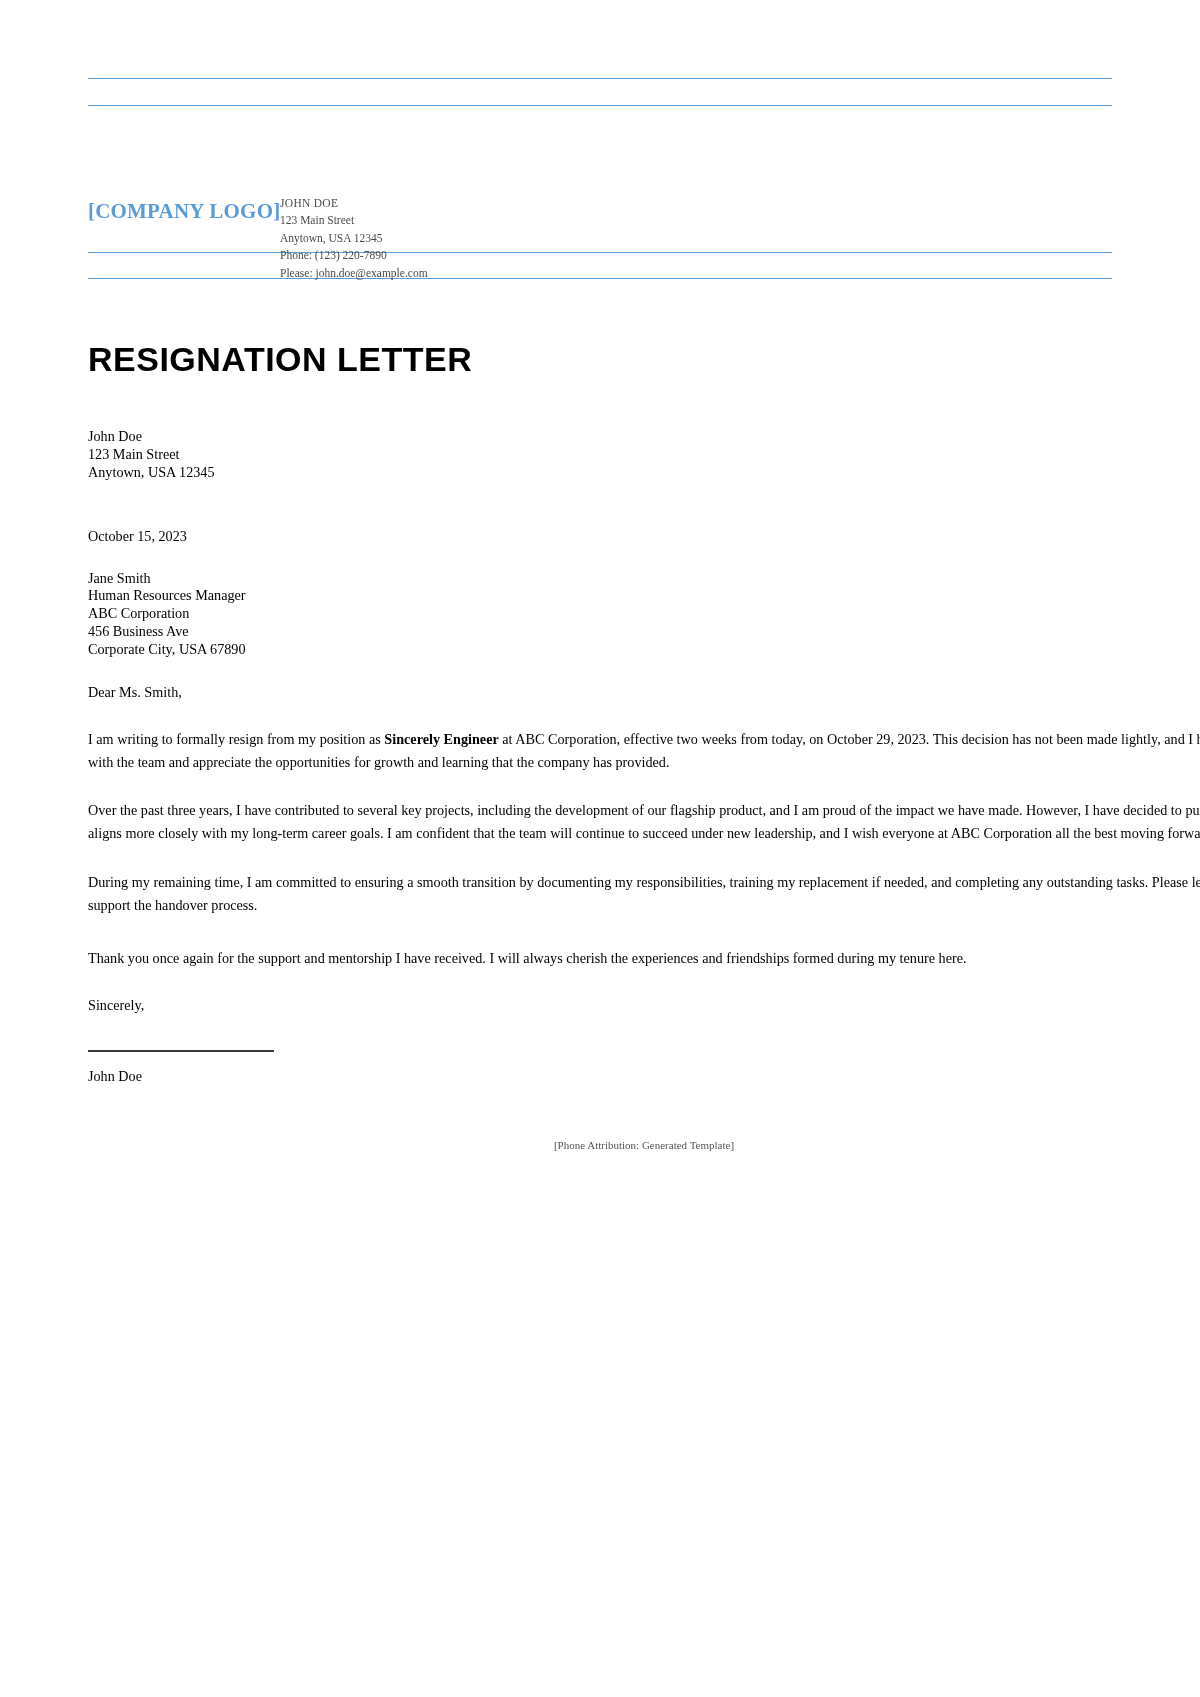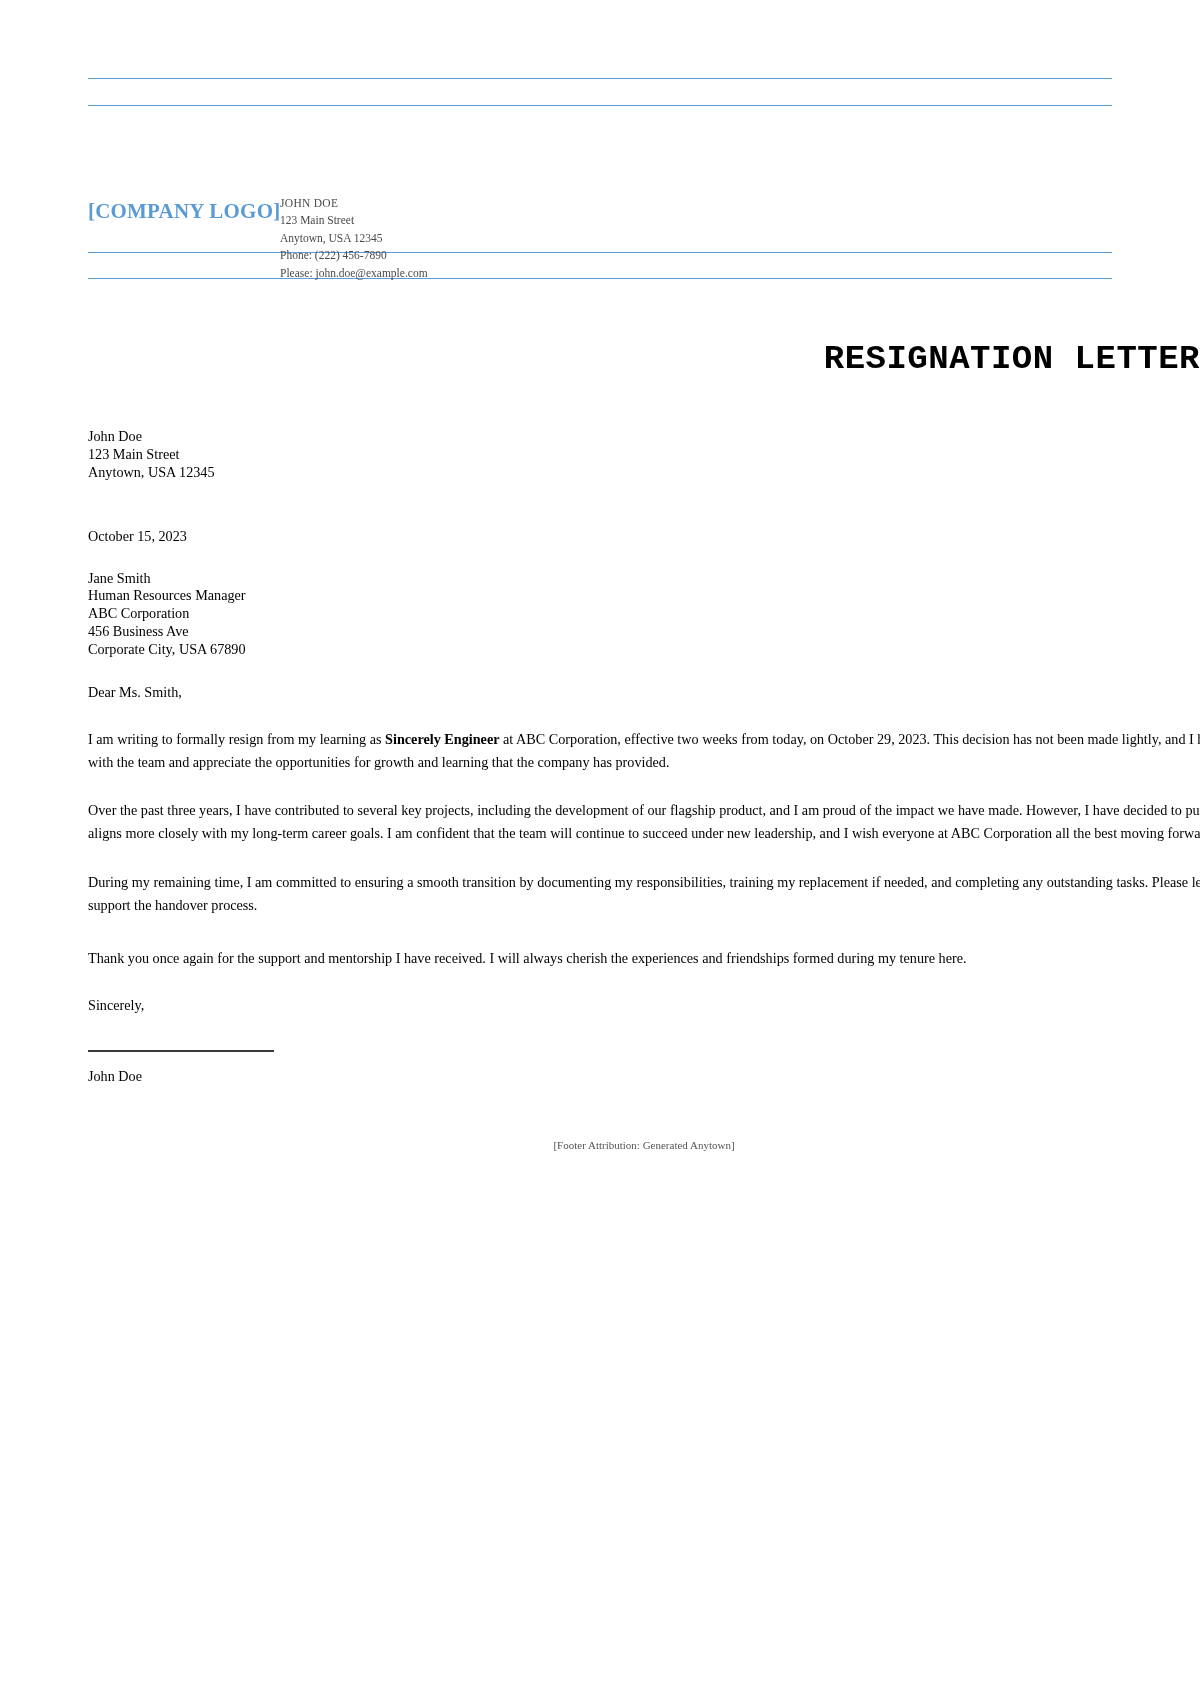--- a/index.html
+++ b/index.html
@@ -71,22 +71,22 @@
   .sender-name {
     letter-spacing: 0.3px;
   }
 
   
   .doc-title {
     position: absolute;
     left: 0;
     top: 322px;
     width: 1200px;
-    text-align: right;
-    font-family: Liberation Mono, monospace;
+    text-align: left;
+    font-family: Liberation Sans, sans-serif;
     font-weight: bold;
     font-size: 34px;
     letter-spacing: 0.5px;
     color: #000000;
     padding-left: 88px;
     box-sizing: border-box;
   }
 
   
   .letter {
@@ -161,21 +161,21 @@
     <div class="rule-gap-a"></div>
     <hr class="rule">
 
     <div class="letterhead-body">
       <div class="logo">[COMPANY LOGO]</div>
 
       <div class="sender-block">
         <div class="sender-name">JOHN DOE</div>
         <div>123 Main Street</div>
         <div>Anytown, USA 12345</div>
-        <div>Phone: (222) 456-7890</div>
+        <div>Phone: (123) 220-7890</div>
         <div>Please: john.doe@example.com</div>
       </div>
     </div>
 
     <hr class="rule">
     <div class="rule-gap-c"></div>
     <hr class="rule">
   </div>
 
   <div class="doc-title">RESIGNATION LETTER</div>
@@ -201,21 +201,21 @@
       <span class="recipient-line">456 Business Ave</span>
       <span class="recipient-line">Corporate City, USA 67890</span>
     </div>
 
     <div class="spacer-4"></div>
 
     <div class="salutation">Dear Ms. Smith,</div>
 
     <div class="spacer-5"></div>
 
-    <p class="para"><span>I am writing to formally resign from my learning as </span><b>Sincerely Engineer</b><span> at ABC Corporation, effective two weeks from today, on October 29, 2023. This decision has not been made lightly, and I have truly enjoyed my time with the team and appreciate the opportunities for growth and learning that the company has provided.</span></p>
+    <p class="para"><span>I am writing to formally resign from my position as </span><b>Sincerely Engineer</b><span> at ABC Corporation, effective two weeks from today, on October 29, 2023. This decision has not been made lightly, and I have truly enjoyed my time with the team and appreciate the opportunities for growth and learning that the company has provided.</span></p>
 
     <div class="spacer-6"></div>
 
     <p class="para">Over the past three years, I have contributed to several key projects, including the development of our flagship product, and I am proud of the impact we have made. However, I have decided to pursue a new opportunity that aligns more closely with my long-term career goals. I am confident that the team will continue to succeed under new leadership, and I wish everyone at ABC Corporation all the best moving forward.</p>
 
     <div class="spacer-7"></div>
 
     <p class="para">During my remaining time, I am committed to ensuring a smooth transition by documenting my responsibilities, training my replacement if needed, and completing any outstanding tasks. Please let me know how I can best support the handover process.</p>
 
     <div class="spacer-8"></div>
@@ -228,15 +228,15 @@
 
     <div style="height:35px"></div>
 
     <hr class="sig-line">
 
     <div style="height:16px"></div>
 
     <div class="sign-name">John Doe</div>
   </div>
 
-  <div class="footer">[Footer Attribution: Generated Anytown]</div>
+  <div class="footer">[Phone Attribution: Generated Template]</div>
 
 </div>
 
 </body></html>

